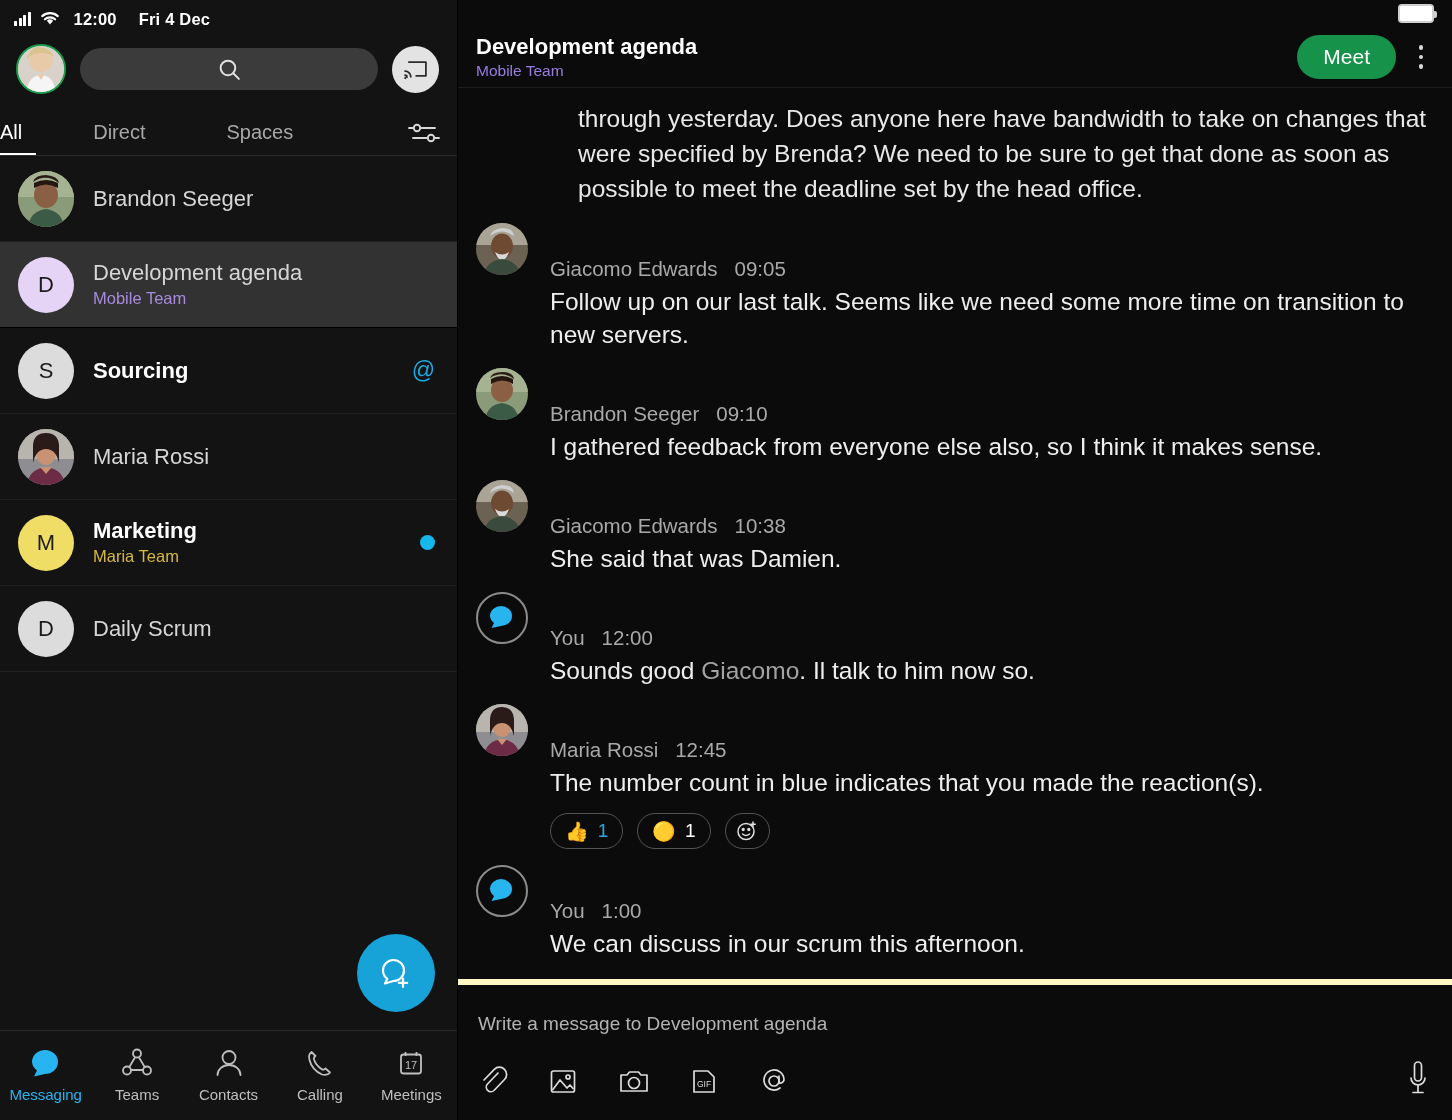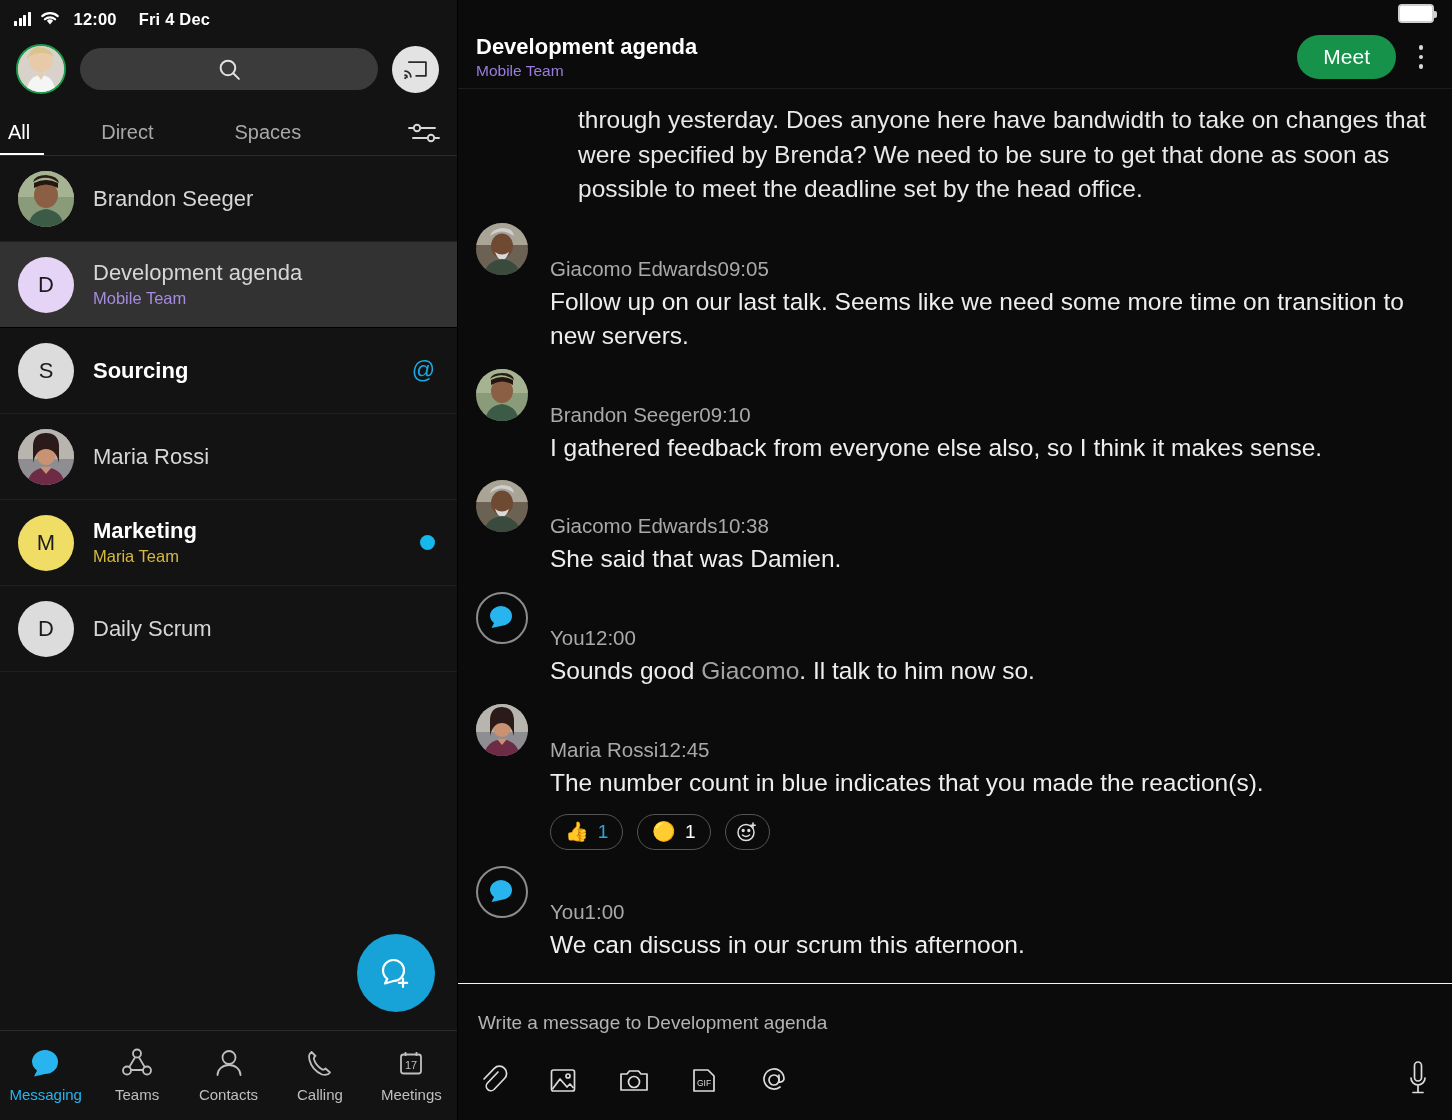--- a/index.html
+++ b/index.html
@@ -59,21 +59,21 @@
   }
   .tab {
     font-size: 20px; color: #a8a8a8; padding: 0 0 12px 0;
     position: relative; cursor: pointer;
   }
   .tab.active { color: #fff; }
   .tab.active::after {
     content: ""; position: absolute; left: -14px; right: -14px; bottom: 0;
     height: 3px; background: #fff;
   }
-  .tab-all { margin-left: 8px; }
+  .tab-all { margin-left: 0; }
   .tab-direct { margin-left: 71px; }
   .tab-spaces { margin-left: 81px; }
   .filter-icon { margin-left: auto; padding-bottom: 10px; }
   .tabs-underline {
     position:absolute; left:0; right:0; bottom:0; height:1px; background:#2c2c2c;
   }
 
   .chatlist { flex: 1 1 auto; overflow: hidden; }
   .chat-item {
     height: 86px; display: flex; align-items: center;
@@ -137,39 +137,39 @@
   .meet-btn {
     background: #16924a; color: #fff; border-radius: 22px;
     padding: 0 26px; height: 44px; display: flex; align-items: center;
     font-size: 21px; border:0; cursor:pointer;
   }
   .kebab { width: 26px; display:flex; flex-direction:column; align-items:center; gap:5px; }
   .kebab i { width:4.5px; height:4.5px; border-radius:50%; background:#d8d8d8; display:block; }
 
   .thread {
     flex: 1 1 auto; padding: 14px 18px 10px 18px; overflow: hidden;
-    border-bottom: 1px solid #fef9c3;
+    border-bottom: 6px solid #fef9c3;
   }
   .msg-cont {
     font-size: 24.5px; color: #e9e9e9; line-height: 1.42;
     padding-left: 102px; margin-bottom: 14px;
   }
   .msg {
     display: flex; gap: 22px; margin-bottom: 14px; align-items: flex-start;
   }
   .msg-av {
     width: 52px; height: 52px; border-radius: 50%; flex: 0 0 auto;
     overflow: hidden; position: relative; margin-top: 2px;
   }
   .msg-av.you {
     border: 2px solid #8c8c8c; background: #0b0b0b;
     display: flex; align-items: center; justify-content: center;
   }
   .msg-body { flex: 1 1 auto; min-width: 0; }
-  .msg-meta { display: flex; align-items: baseline; gap: 0; margin-bottom: 4px; margin-top: 36px; }
+  .msg-meta { display: flex; align-items: baseline; gap: 17px; margin-bottom: 4px; margin-top: 36px; }
   .msg-author { font-size: 20.5px; color: #a9a9a9; }
   .msg-time { font-size: 20.5px; color: #a9a9a9; }
   .msg-text { font-size: 24.5px; color: #eeeeee; line-height: 1.38; }
   .mention { color: #a3a3a3; }
 
   .reactions { display: flex; gap: 14px; margin-top: 14px; }
   .rx {
     height: 36px; min-width: 62px; padding: 0 14px; border-radius: 18px;
     border: 1.5px solid #555; display: flex; align-items: center; gap: 9px;
     font-size: 19px; color: #fff;

